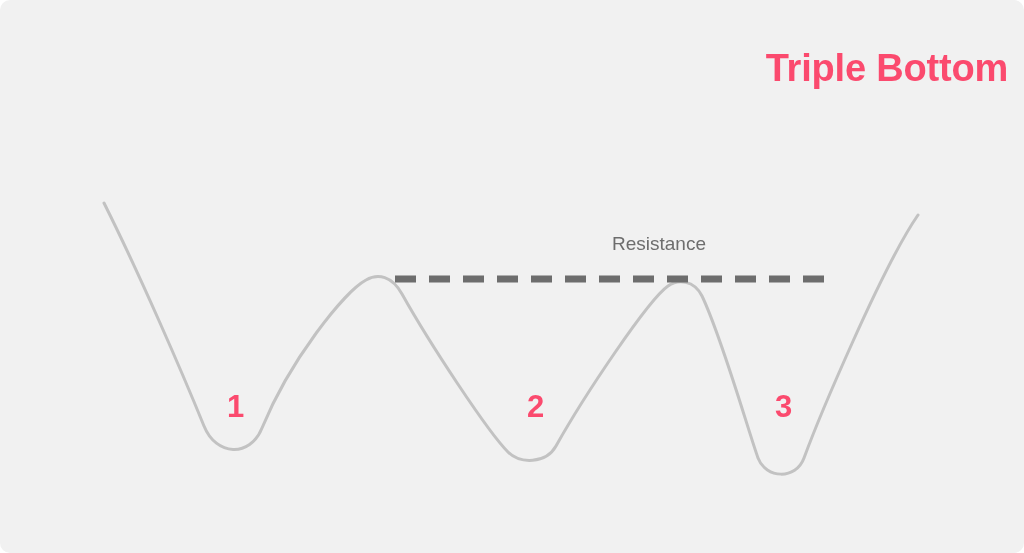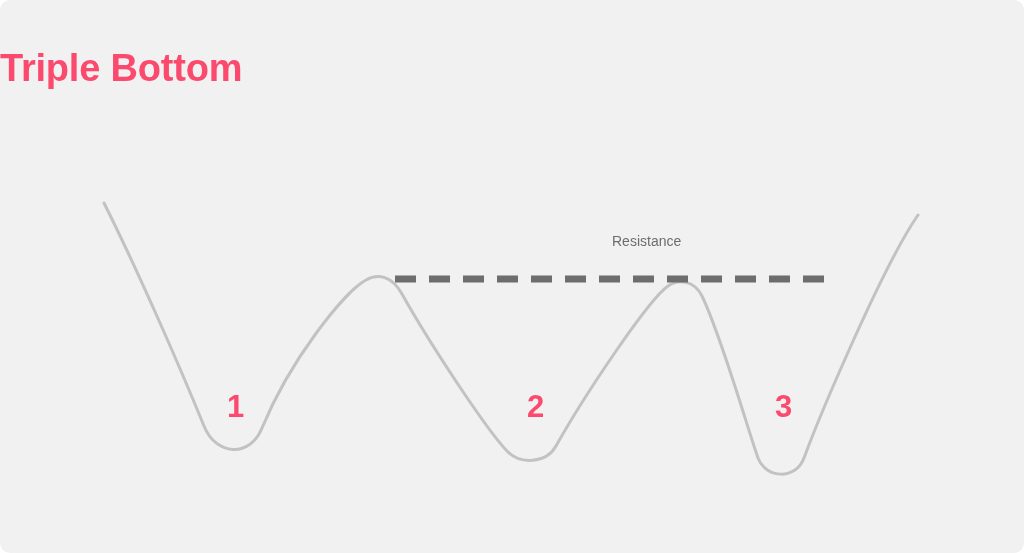--- a/index.html
+++ b/index.html
@@ -19,38 +19,39 @@
     height: 553px;
     background: #f1f1f1;
     border-radius: 10px;
     overflow: hidden;
   }
   #chart-title {
     position: absolute;
     left: 0;
     top: 48px;
     width: 968px;
-    text-align: left;
+    text-align: right;
     font-size: 38px;
     font-weight: bold;
     letter-spacing: -0.2px;
     color: #fb4a6e;
     line-height: 1.1;
     user-select: none;
+    padding-left: 40px;
   }
   #plot-svg {
     position: absolute;
     left: 0;
     top: 0;
     width: 1024px;
     height: 553px;
   }
   .annot-label {
     position: absolute;
-    font-size: 14px;
+    font-size: 19px;
     color: #6d6d6d;
     white-space: nowrap;
     user-select: none;
   }
   .trough-label {
     position: absolute;
     font-size: 31px;
     font-weight: bold;
     color: #fb4a6e;
     white-space: nowrap;

